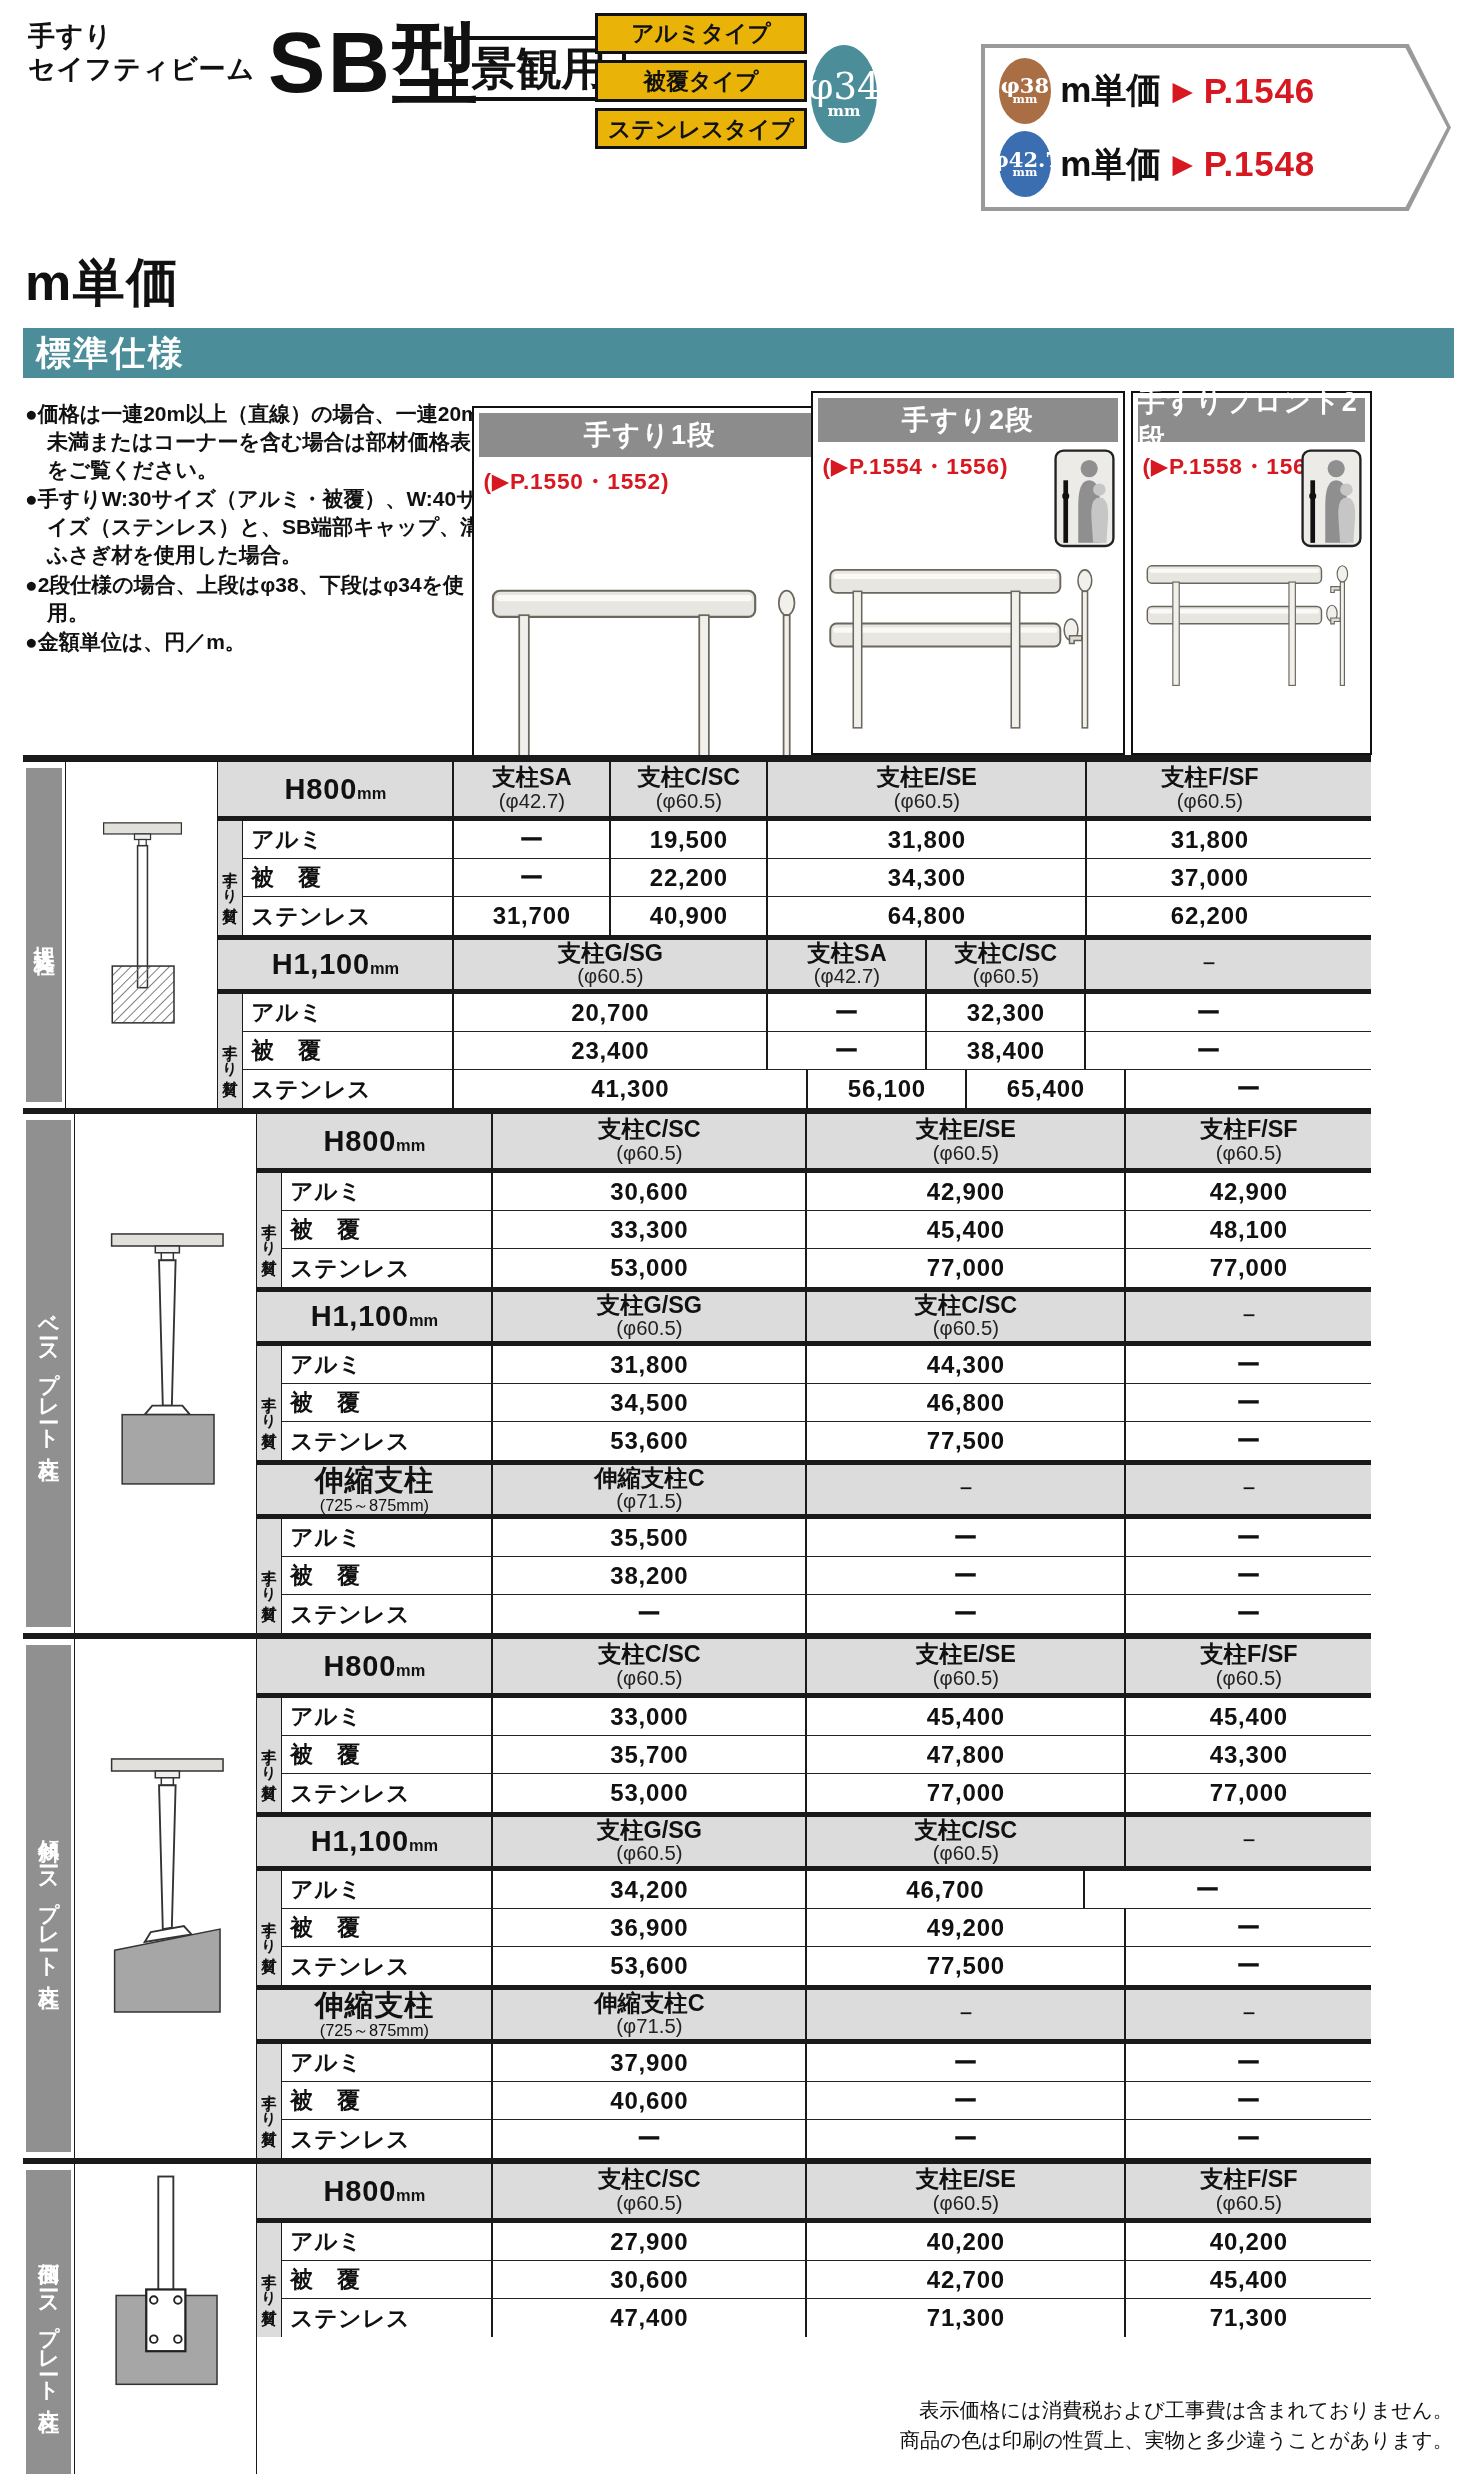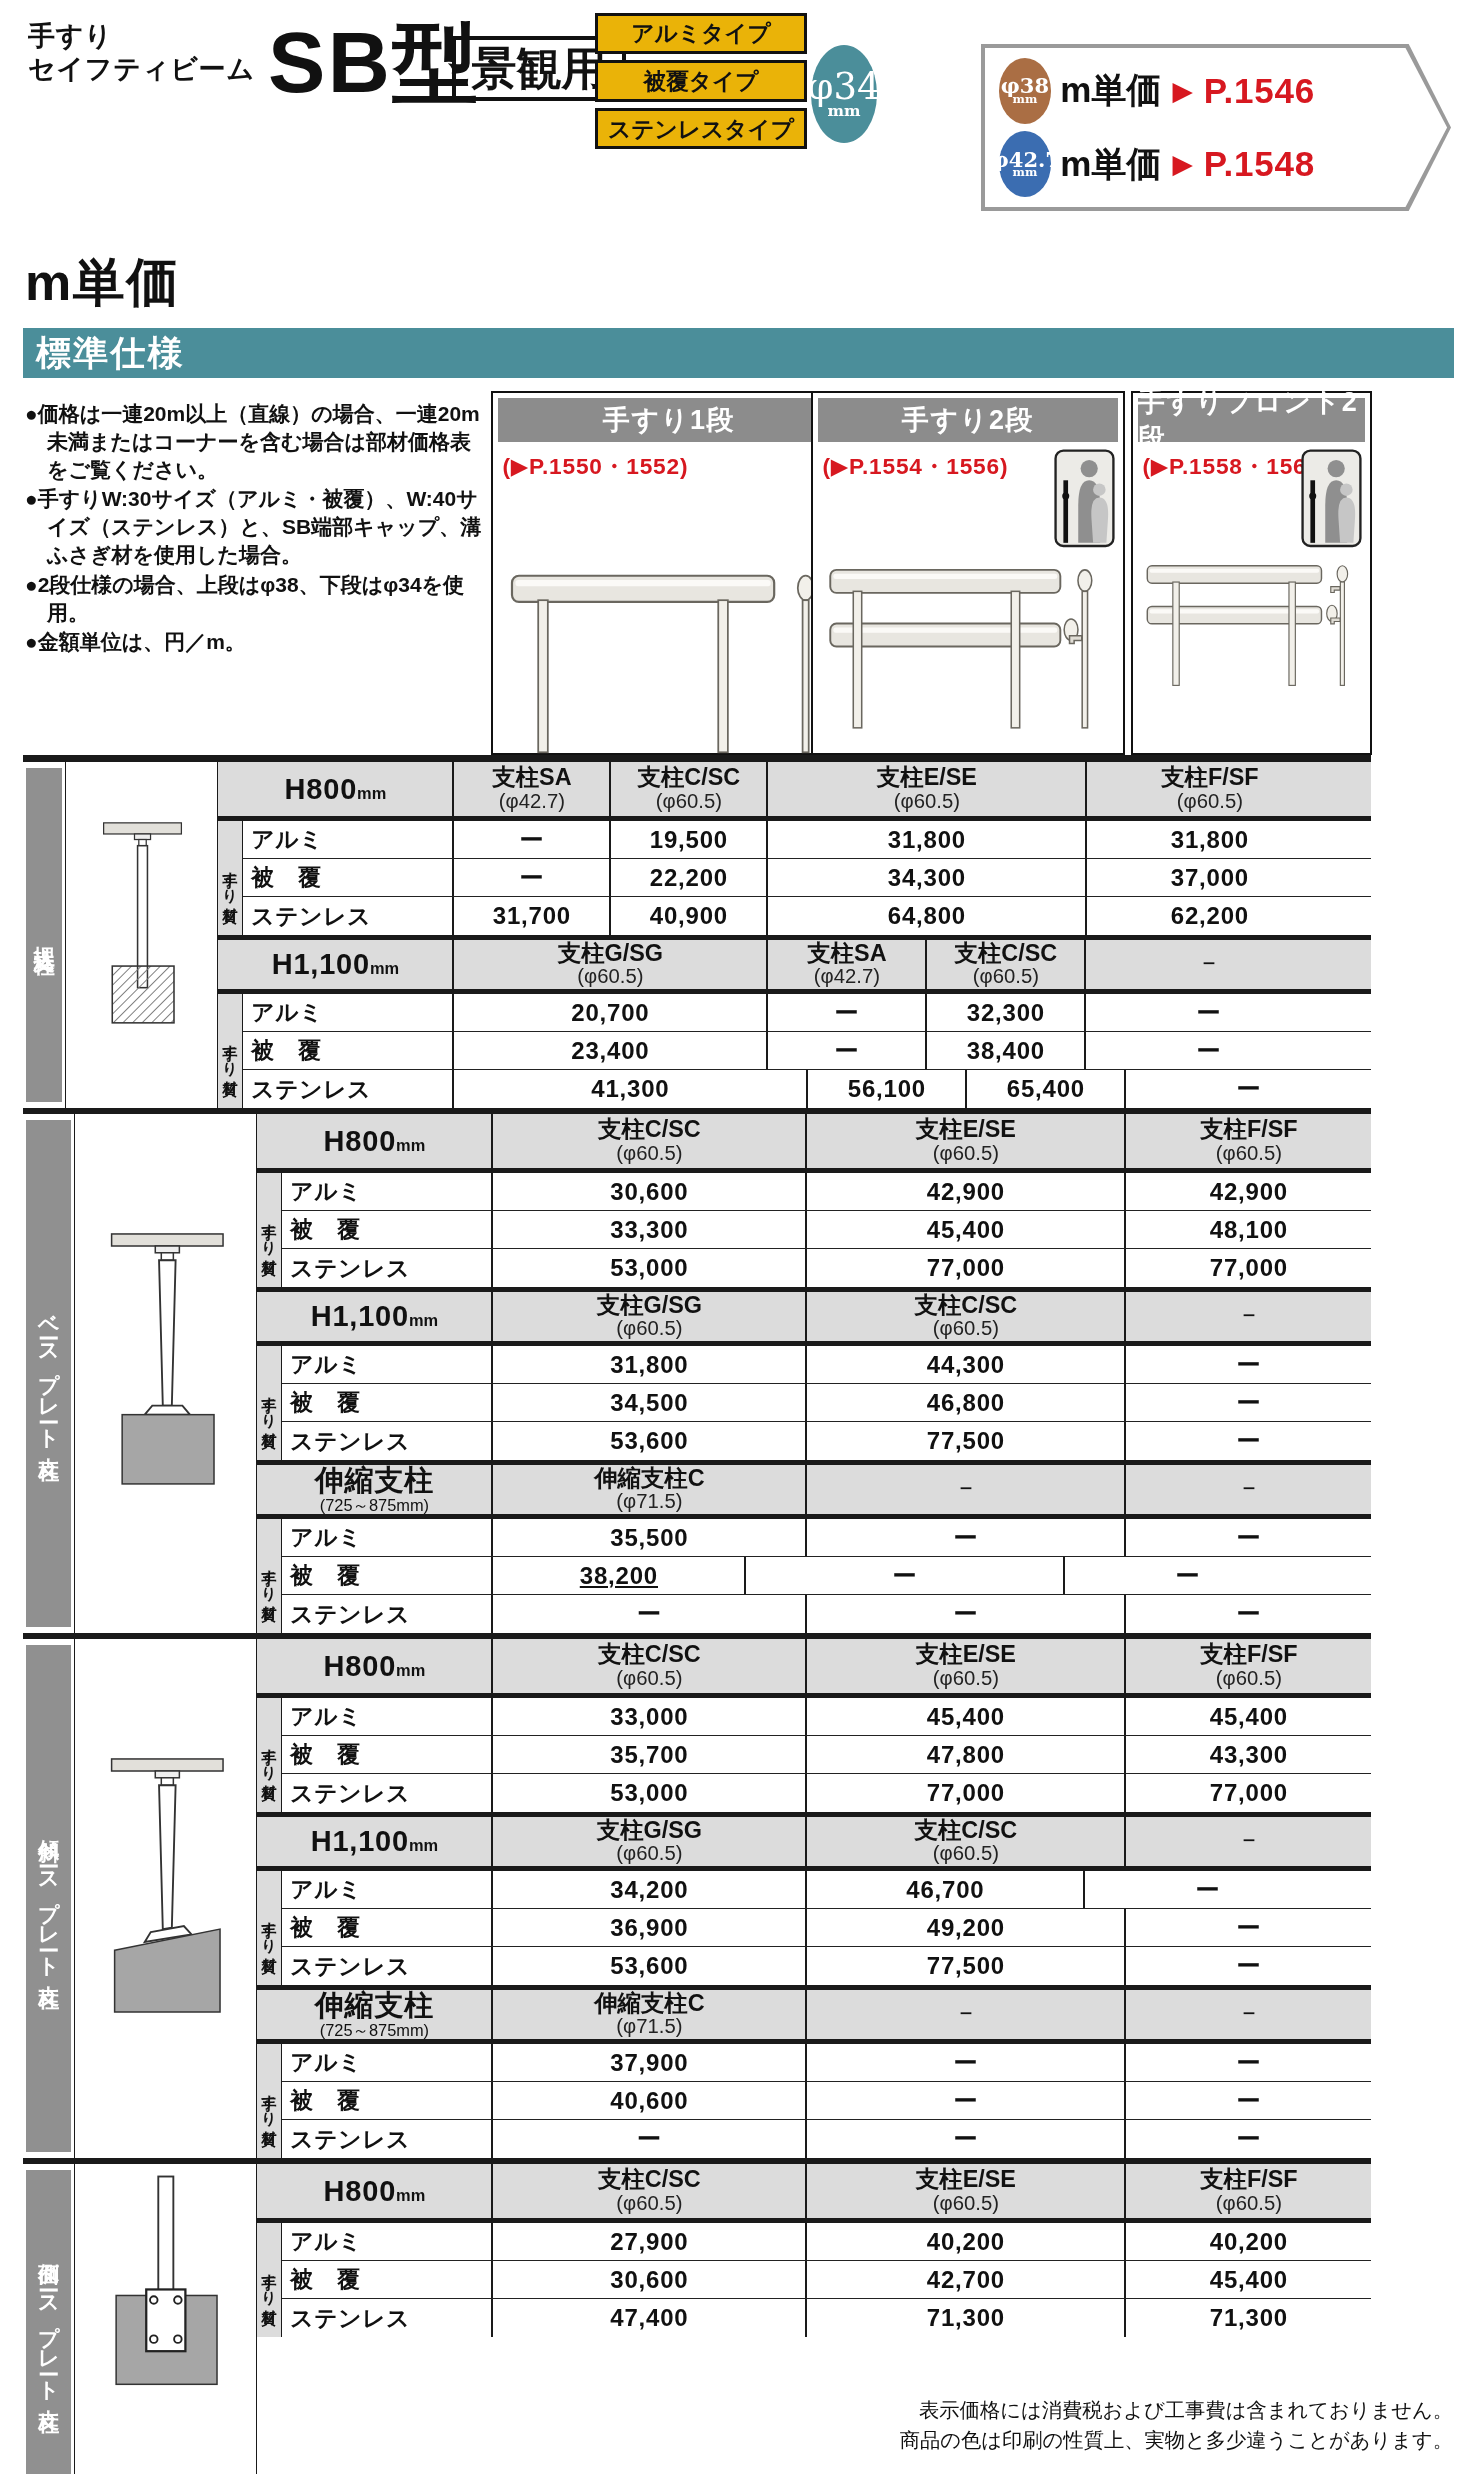--- a/index.html
+++ b/index.html
@@ -147,21 +147,21 @@
 </div>
 
 <div class="abs" id="notes">
     <div class="note">●価格は一連20m以上（直線）の場合、一連20m未満またはコーナーを含む場合は部材価格表をご覧ください。</div>
     <div class="note">●手すりW:30サイズ（アルミ・被覆）、W:40サイズ（ステンレス）と、SB端部キャップ、溝ふさぎ材を使用した場合。</div>
     <div class="note">●2段仕様の場合、上段はφ38、下段はφ34を使用。</div>
     <div class="note">●金額単位は、円／m。</div>
   </div>
 
 <div id="product-boxes">
-    <div class="pbox abs" style="left: 491px; width: 356px;">
+    <div class="pbox abs" style="left: 472px; width: 356px; margin-top: 15px;">
       <div class="pbox-title">手すり1段</div>
       <div class="pbox-ref">(▶P.1550・1552)</div>
       <div class="pbox-rail"><svg viewBox="0 0 392 240" preserveAspectRatio="xMidYMax meet">
           <rect x="16" y="26" width="300" height="30" rx="8" fill="#e8e6e0" stroke="#6a675f" stroke-width="2.5"></rect>
     <rect x="20" y="31" width="292" height="7" rx="3" fill="#fbfaf7"></rect>
           <rect x="46" y="54" width="11" height="174" fill="#f2f0ea" stroke="#6a675f" stroke-width="2"></rect>
           <rect x="252" y="54" width="11" height="174" fill="#f2f0ea" stroke="#6a675f" stroke-width="2"></rect>
           <ellipse cx="352" cy="40" rx="9" ry="14" fill="#f2f0ea" stroke="#6a675f" stroke-width="2"></ellipse>
           <rect x="348.5" y="54" width="7" height="174" fill="#f2f0ea" stroke="#6a675f" stroke-width="2"></rect>
         </svg></div>
@@ -457,21 +457,21 @@
             <div class="mat-label">手すり材質</div>
             <div class="rows">
               <div class="trow">
                 <div class="mat-name">アルミ</div>
                 <div class="cell" style="width: 314px;">35,500</div>
                 <div class="cell" style="width: 319px;">ー</div>
                 <div class="cell" style="width: 247px;">ー</div>
               </div>
               <div class="trow">
                 <div class="mat-name">被　覆</div>
-                <div class="cell" style="width: 253px; text-decoration: underline;">38,200</div>
+                <div class="cell" style="width: 314px;">38,200</div>
                 <div class="cell" style="width: 319px;">ー</div>
                 <div class="cell" style="width: 247px;">ー</div>
               </div>
               <div class="trow">
                 <div class="mat-name">ステンレス</div>
                 <div class="cell" style="width: 314px;">ー</div>
                 <div class="cell" style="width: 319px;">ー</div>
                 <div class="cell" style="width: 247px;">ー</div>
               </div>
             </div>

